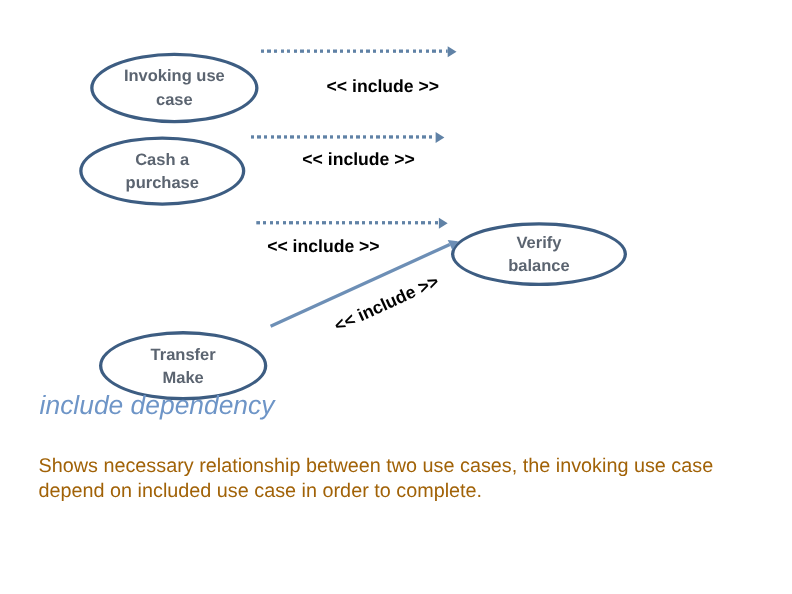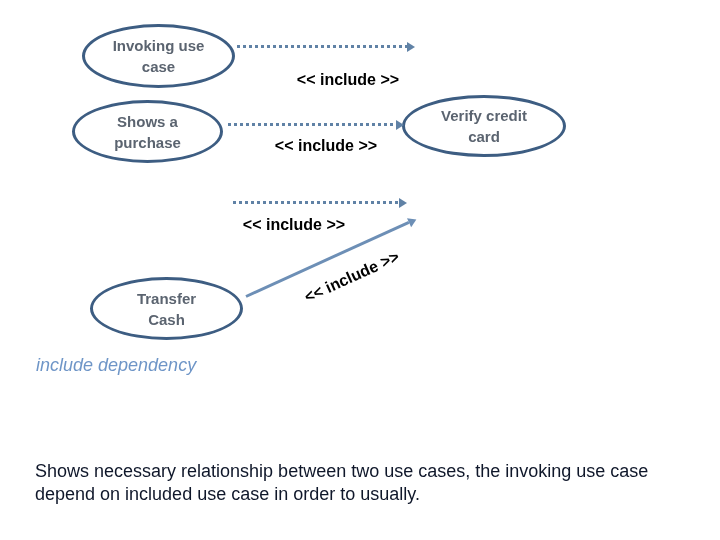--- a/index.html
+++ b/index.html
@@ -9,20 +9,21 @@
   }
   
   .node {
     position:absolute; box-sizing:border-box;
     border:3px solid #3d5d82; border-radius:50%;
     background:#ffffff;
     display:flex; align-items:center; justify-content:center;
     text-align:center; color:#5b6470;
     font-size:15px; line-height:21px; font-weight:600;
     white-space:pre-line;
+    margin-top:24px;
   }
   .n1 { left:82px;  top:24px;  width:153px; height:64px; }
   .n2 { left:72px;  top:100px; width:151px; height:63px; }
   .n3 { left:77px;  top:180px; width:153px; height:62px; }
   .n4 { left:90px;  top:277px; width:153px; height:63px; }
   .n5 { left:414px; top:17px;  width:127px; height:64px; }
   .n6 { left:402px; top:95px;  width:164px; height:62px; }
   .n7 { left:410px; top:178px; width:160px; height:58px; }
 
   
@@ -56,41 +57,41 @@
   .i1 { left:288px; top:71px;  }
   .i2 { left:266px; top:137px; }
   .i3 { left:234px; top:216px; }
   .i4 {
     left:293px; top:268px; width:118px;
     transform:rotate(-24.5deg); transform-origin:50% 50%;
   }
 
   .title {
     position:absolute; left:36px; top:355px;
-    color:#6e95c7; font-size:18px; font-style:italic; font-weight:400;
+    color:#6e95c7; font-size:24px; font-style:italic; font-weight:400;
   }
   .body-text {
     position:absolute; left:35px; top:412px; width:670px;
-    color:#0f172a; font-size:18px; line-height:23px; font-weight:400;margin-top:48px;
+    color:#a16207; font-size:18px; line-height:23px; font-weight:400;
   }
 </style>
 </head>
 <body>
 
 <div class="stage">
 
   <div class="node n1">Invoking use
 case</div>
-  <div class="node n2">Shows a
+  <div class="node n2">Cash a
 purchase</div>
   <div class="node n4">Transfer
-Cash</div>
+Make</div>
 
-  <div class="node n6">Verify credit
-card</div>
+  <div class="node n7">Verify
+balance</div>
 
   <div class="dash d1">
     <span class="arrow"></span>
   </div>
   <div class="dash d2">
     <span class="arrow"></span>
   </div>
   <div class="dash d3">
     <span class="arrow"></span>
   </div>
@@ -101,16 +102,16 @@
 
   <div class="inc i1">&lt;&lt; include &gt;&gt;</div>
   <div class="inc i2">&lt;&lt; include &gt;&gt;</div>
   <div class="inc i3">&lt;&lt; include &gt;&gt;</div>
   <div class="inc i4">&lt;&lt; include &gt;&gt;</div>
 
   <div class="title">include dependency</div>
 
   <div class="body-text">
     <div>Shows necessary relationship between two use cases, the invoking use case</div>
-    <div>depend on included use case in order to usually.</div>
+    <div>depend on included use case in order to complete.</div>
   </div>
 
 </div>
 
 </body></html>

